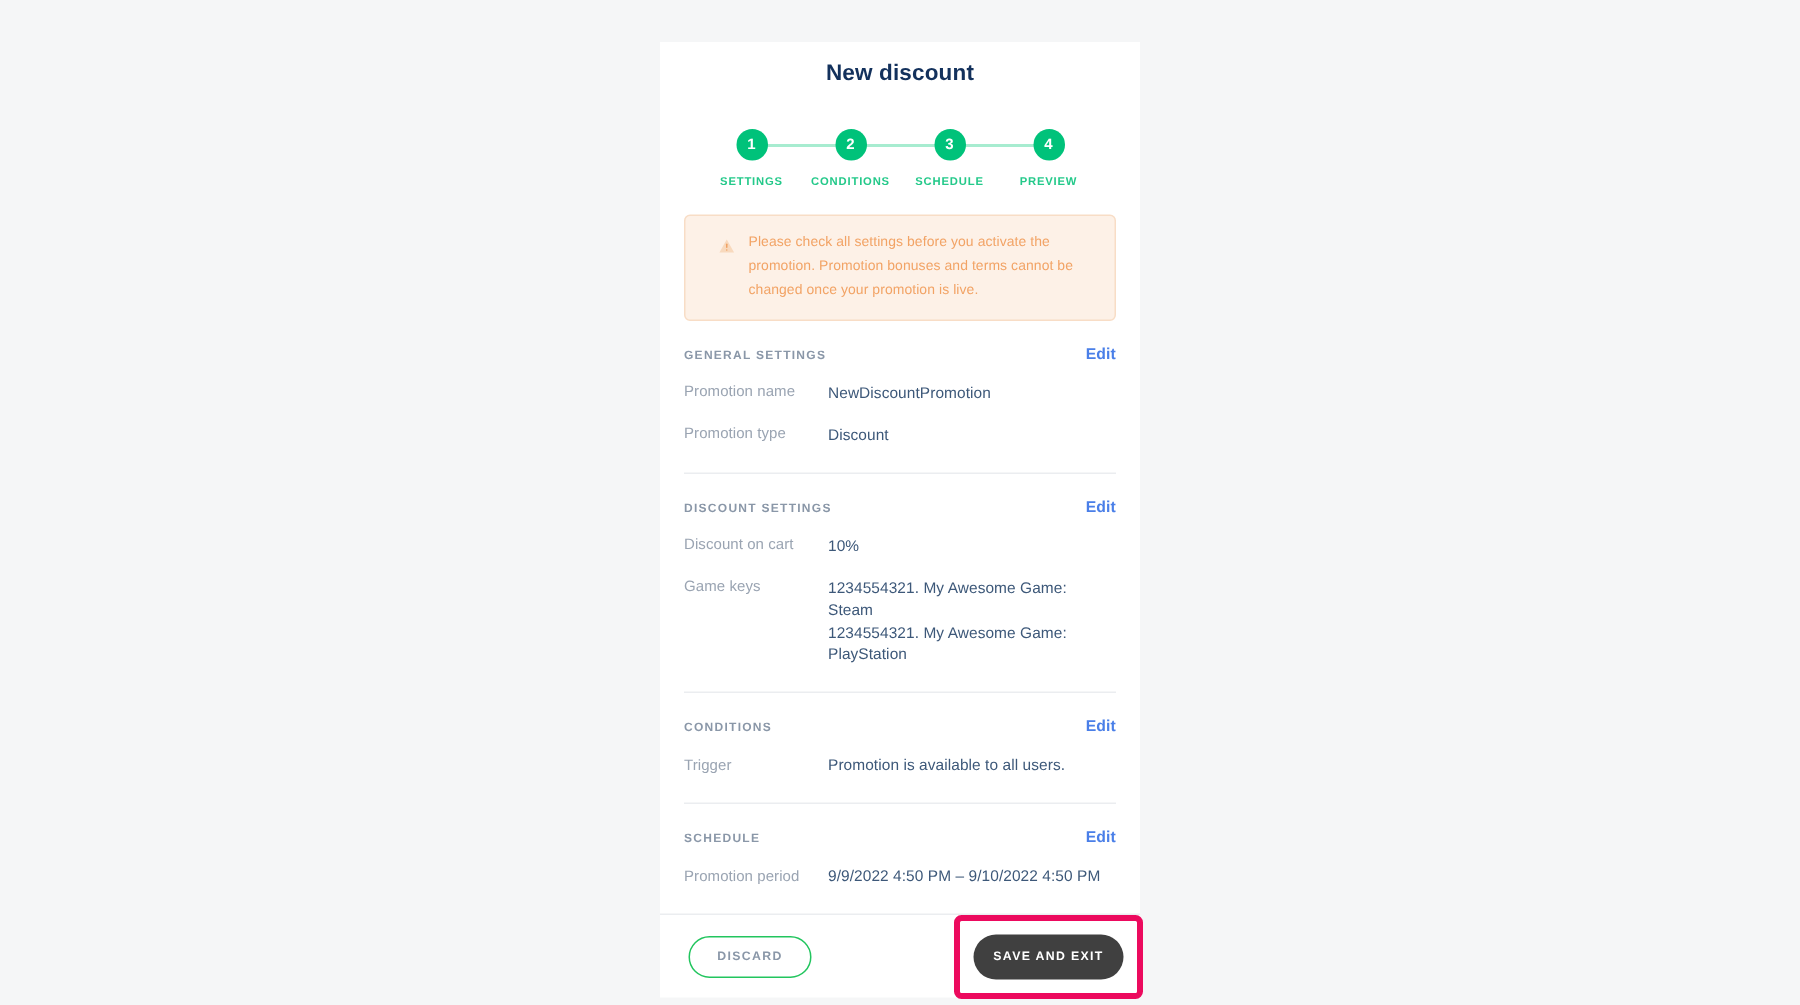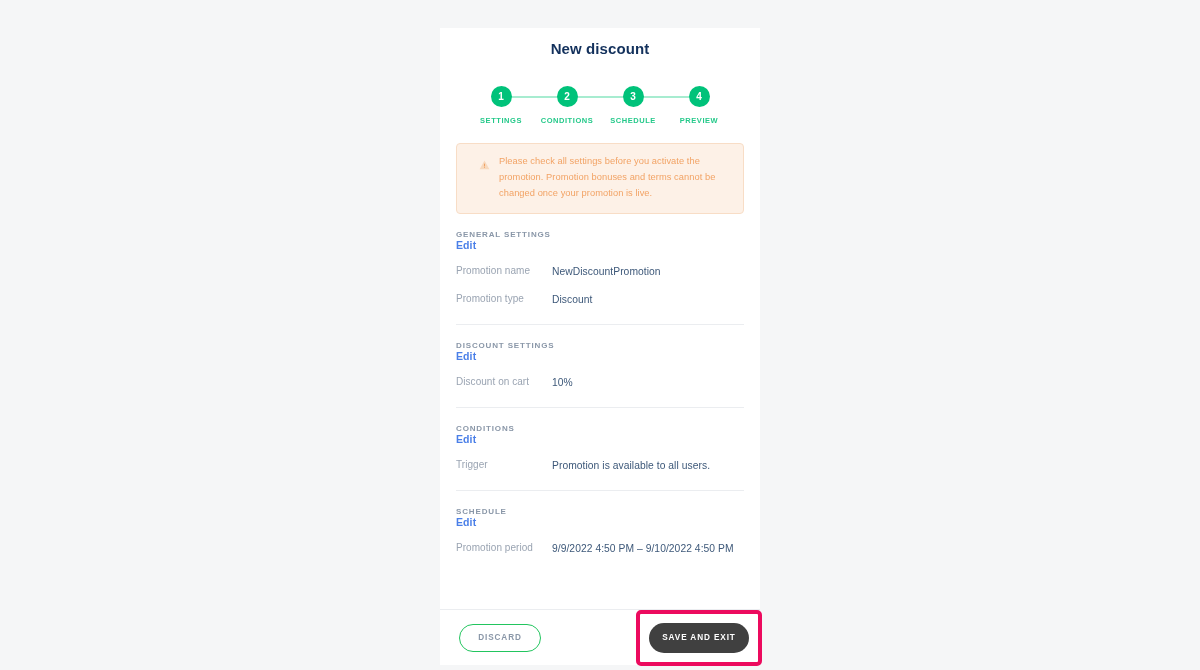--- a/index.html
+++ b/index.html
@@ -129,21 +129,20 @@
   }
   .section.has-rule {
     border-top: 1px solid #ebedf0;
     margin-top: 16px;
   }
   .section-head {
     display: flex;
     align-items: baseline;
     justify-content: space-between;
     margin-bottom: 14px;
-    flex-direction: column;
   }
   .section-title {
     font-size: 8px;
     font-weight: bold;
     letter-spacing: 0.85px;
     color: #8a97a8;
     text-transform: uppercase;
   }
   .edit-link {
     font-size: 10.5px;
@@ -300,20 +299,28 @@
 
       <div class="section has-rule">
         <div class="section-head">
           <span class="section-title">DISCOUNT SETTINGS</span>
           <span class="edit-link">Edit</span>
         </div>
         <div class="field-row">
           <div class="field-label">Discount on cart</div>
           <div class="field-value">10%</div>
         </div>
+        <div class="field-row">
+          <div class="field-label">Game keys</div>
+          <div class="field-value">
+            <span class="keyline">1234554321. My Awesome Game: Steam</span>
+            <span class="keyline">1234554321. My Awesome Game:</span>
+            <span class="keyline">PlayStation</span>
+          </div>
+        </div>
       </div>
 
       <div class="section has-rule">
         <div class="section-head">
           <span class="section-title">CONDITIONS</span>
           <span class="edit-link">Edit</span>
         </div>
         <div class="field-row">
           <div class="field-label">Trigger</div>
           <div class="field-value">Promotion is available to all users.</div>

